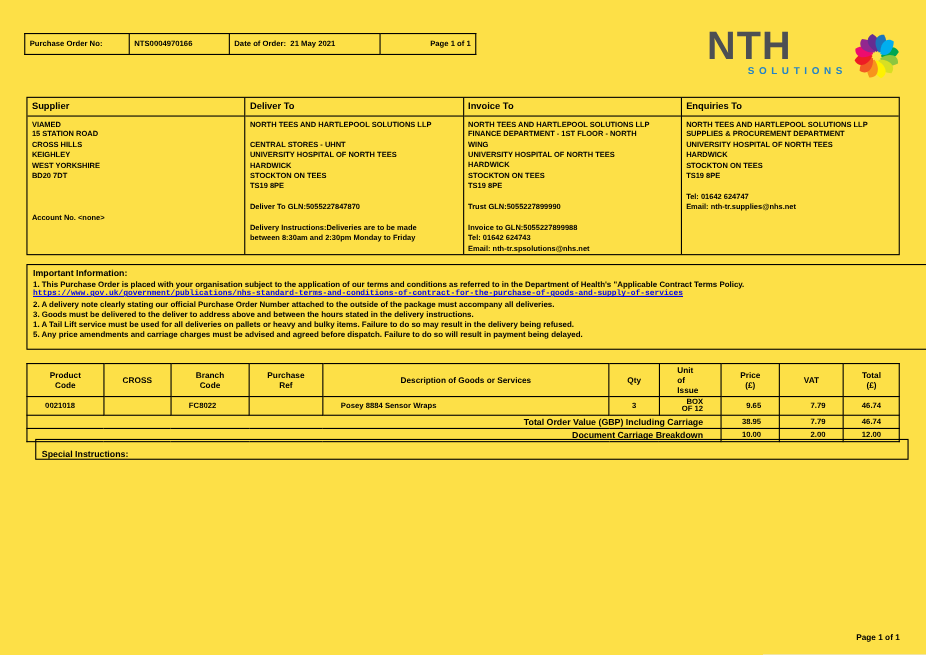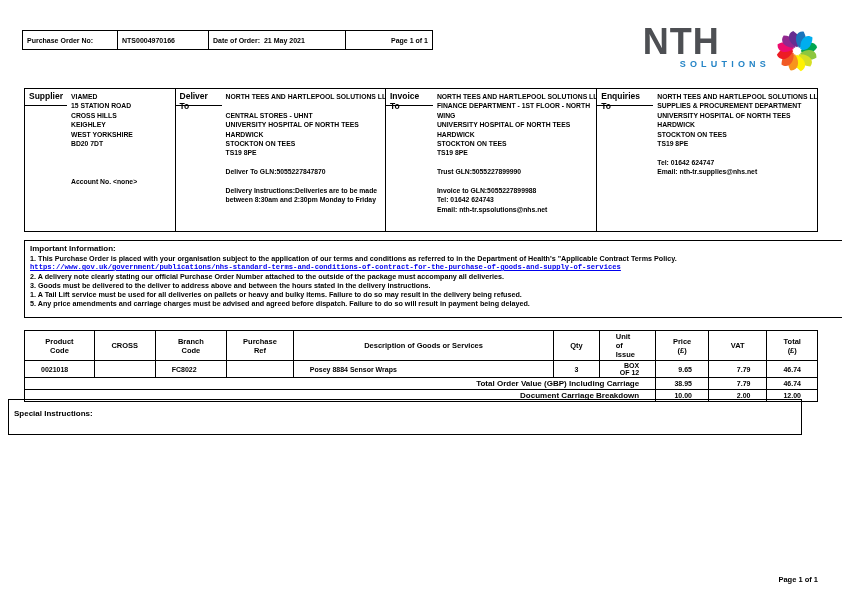--- a/index.html
+++ b/index.html
@@ -1,17 +1,17 @@
 <!DOCTYPE html>
 <html><head>
 <meta charset="utf-8">
 <style>
   html,body{margin:0;padding:0;background:#e9e9e9;}
   .page{
-    position:relative;width:842px;height:595px;background:#ffffff;
+    position:relative;width:842px;height:595px;background:#fde047;
     font-family:"Liberation Sans",sans-serif;color:#000;overflow:hidden;
     font-weight:700;
   }
   
   .po-bar{position:absolute;left:22px;top:30px;border-collapse:collapse;}
   .po-bar td{
     border:1.5px solid #000;height:16px;font-size:7px;font-weight:700;
     padding:1px 4px;white-space:nowrap;vertical-align:middle;
   }
   .po-bar .c1{width:86px;}
@@ -20,40 +20,40 @@
   .po-bar .c4{width:78px;text-align:right;}
   
   .logo{position:absolute;right:22px;top:26px;display:flex;align-items:flex-start;}
   .logo-text{display:flex;flex-direction:column;align-items:flex-start;margin-right:4px;}
   .logo-nth{font-size:36px;line-height:32px;font-weight:700;color:#4d4f53;letter-spacing:1px;}
   .logo-sub{font-size:9px;letter-spacing:4.2px;color:#2484c6;font-weight:700;margin-top:1px;padding-left:37px;}
   .logo-swirl{width:46px;height:46px;margin-top:2px;}
   
   .addr{position:absolute;left:24px;top:88px;width:794px;height:144px;
         border:1.5px solid #000;display:flex;box-sizing:border-box;}
-  .panel{flex:1;border-right:1px solid #000;display:flex;box-sizing:border-box;}
+  .panel{flex:1;border-right:1px solid #000;display:flex;flex-direction:column;box-sizing:border-box;}
   .panel:last-child{border-right:none;}
   .panel-title{font-size:8.5px;font-weight:700;padding:2px 4px;border-bottom:1.5px solid #000;height:12px;}
   .panel-body{padding:3px 4px;font-size:6.8px;line-height:9.4px;font-weight:700;white-space:nowrap;overflow:hidden;}
   
   .info{position:absolute;left:24px;top:240px;width:828px;height:78px;
         border:1.5px solid #000;box-sizing:border-box;padding:3px 5px;}
   .info-title{font-size:8px;font-weight:700;margin-bottom:1px;}
   .info-line{font-size:7.2px;line-height:9px;font-weight:700;white-space:nowrap;overflow:hidden;}
   .info-link{color:#0000ee;text-decoration:underline;font-size:7.2px;line-height:9px;font-weight:700;display:block;white-space:nowrap;overflow:hidden;font-family:Liberation Mono, monospace;}
   
   .order{position:absolute;left:24px;top:330px;width:794px;border-collapse:collapse;}
   .order td,.order th{border:1.5px solid #000;font-size:7px;font-weight:700;padding:1px 16px;vertical-align:middle;box-sizing:border-box;}
   .order th{font-size:7.5px;height:18px;text-align:center;}
   .order th.left{text-align:left;}
   .order td{height:12px;}
   .al{text-align:left;}.ac{text-align:center;}.ar{text-align:right;}
   .order .lbl{font-size:8px;text-align:right;}
   
-  .special{position:absolute;left:8px;top:399px;width:794px;height:36px;
+  .special{position:absolute;left:32px;top:399px;width:794px;height:19px;
            border:1.5px solid #000;box-sizing:border-box;padding:2px 5px;}
   .special-title{font-size:8px;font-weight:700;}
   
   .footer{position:absolute;left:24px;top:575px;width:794px;text-align:right;font-size:7.5px;font-weight:700;}
 </style>
 </head>
 <body>
 
 <div class="page">
 

